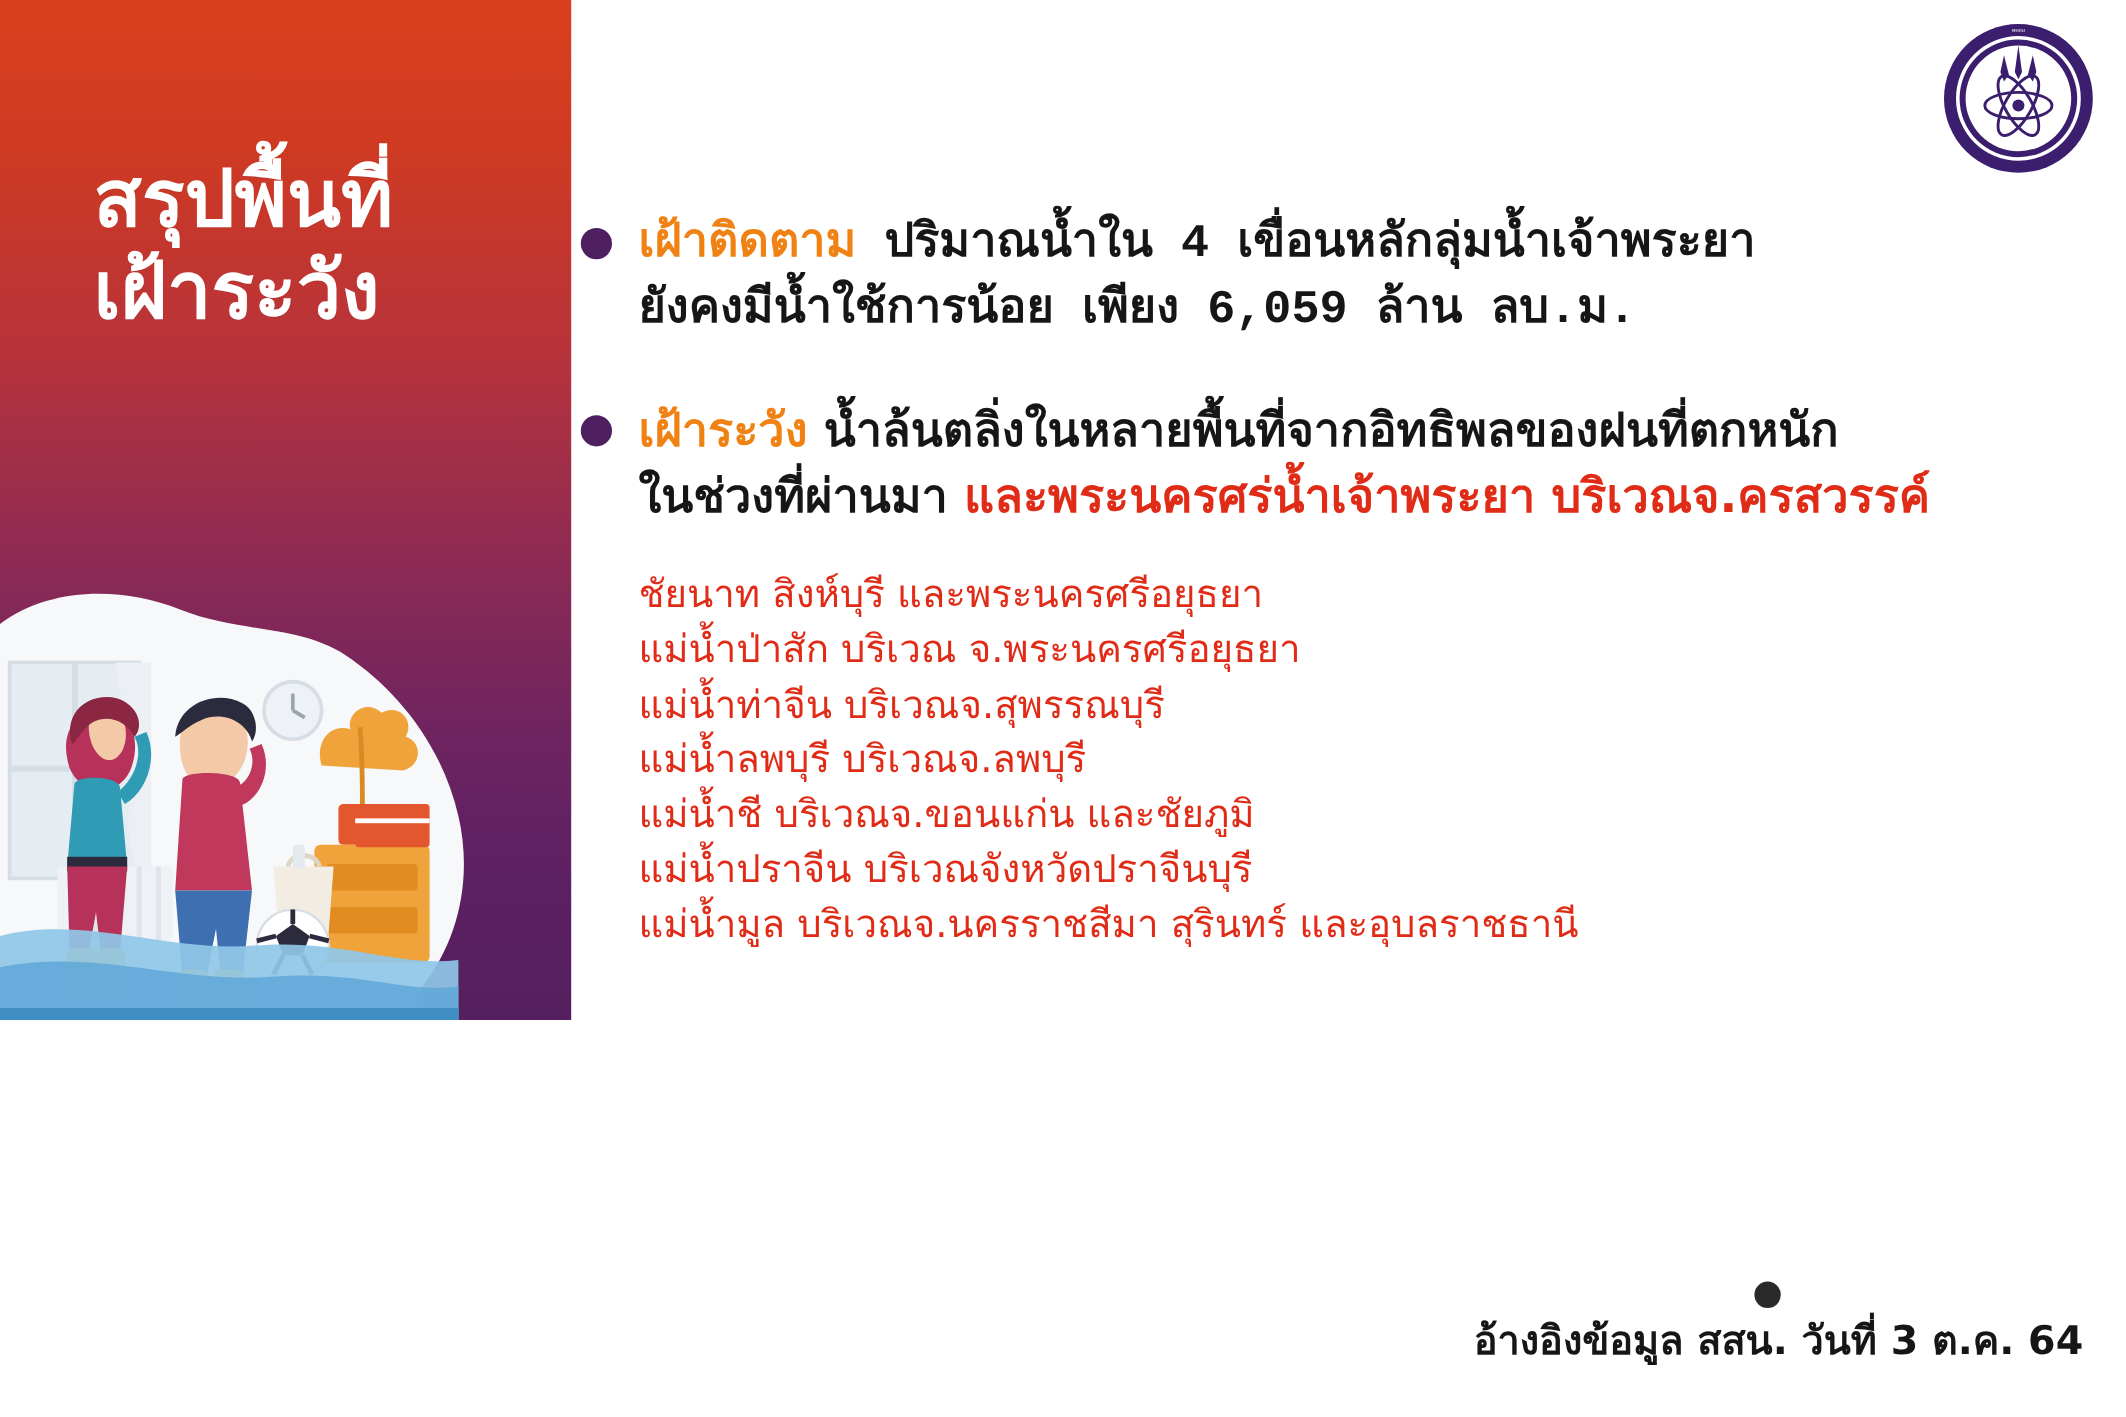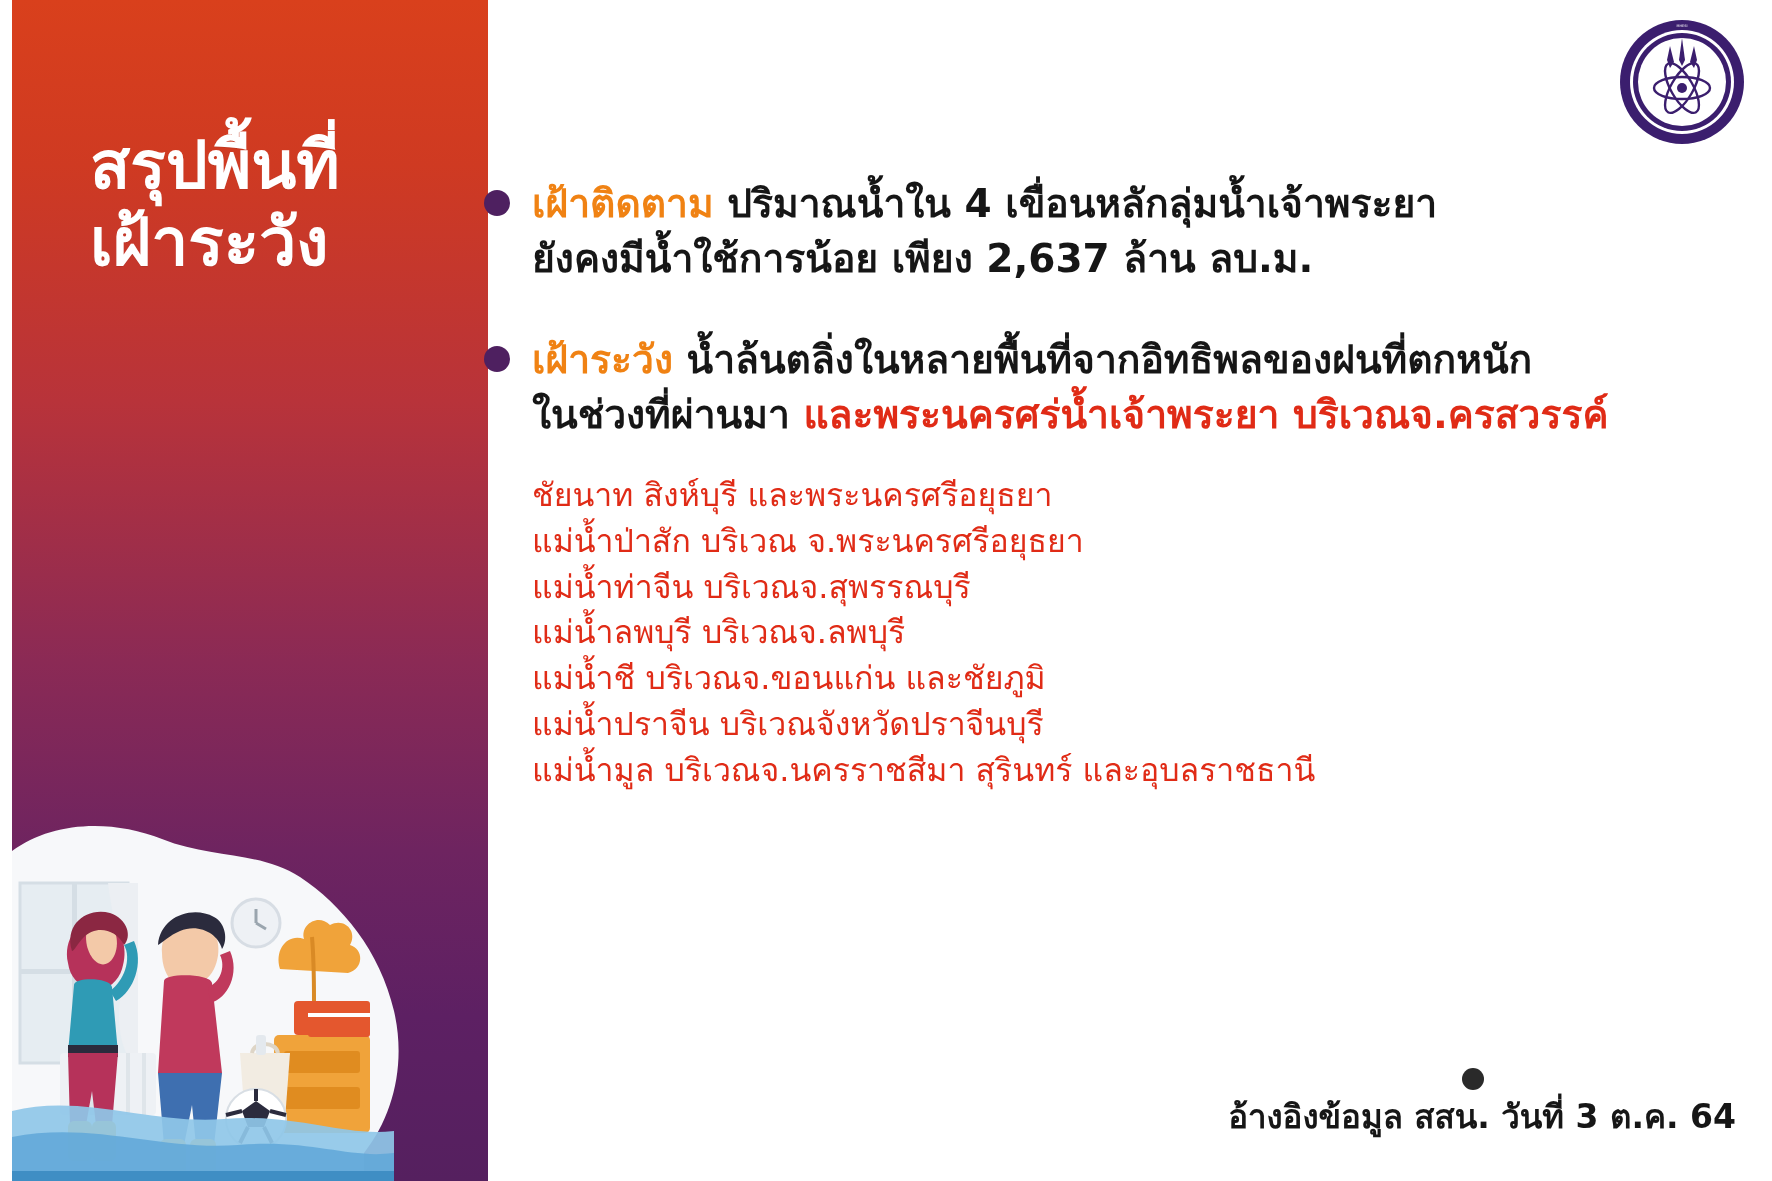--- a/index.html
+++ b/index.html
@@ -14,24 +14,24 @@
     position: relative;
     width: 1772px;
     height: 1181px;
     background: #ffffff;
     overflow: hidden;
   }
 
   
   .left-panel {
     position: absolute;
-    left: 12px;
+    left: 0;
     top: 0;
     width: 476px;
-    height: 1181px;
+    height: 850px;
     background: linear-gradient(180deg,
         #d9401c 0%,
         #cf3a22 14%,
         #b8333a 34%,
         #8b2a55 56%,
         #6e2460 72%,
         #5d2063 86%,
         #55205f 100%);
     overflow: hidden;
   }
@@ -84,21 +84,21 @@
   .bullet-body {
     font-size: 39px;
     line-height: 1.42;
     font-weight: bold;
     color: #161616;
   }
   .hl-orange { color: #f08213; }
   .hl-red { color: #e02b16; }
   .blk { color: #161616; }
 
-  #bullet1 { left: 8px;  top: 176px;  width: 1230px; }
+  #bullet1 { left: 8px;  top: 176px;  width: 1230px; font-family: Liberation Mono, monospace; }
   #bullet2 { left: 8px;  top: 332px;  width: 1250px; }
 
   .river-list {
     position: absolute;
     left: 56px;
     top: 473px;
     width: 1240px;
     font-size: 32px;
     line-height: 1.43;
     font-weight: normal;
@@ -262,21 +262,21 @@
   </svg>
 
   <div class="content">
 
     <div class="bullet-row" id="bullet1">
       <div class="bullet-dot"></div>
       <div class="bullet-body">
         <div>
           <span class="hl-orange">เฝ้าติดตาม</span><span class="blk"> ปริมาณน้ำใน 4 เขื่อนหลักลุ่มน้ำเจ้าพระยา</span>
         </div>
-        <div class="blk">ยังคงมีน้ำใช้การน้อย เพียง 2,637 ล้าน ลบ.ม.</div>
+        <div class="blk">ยังคงมีน้ำใช้การน้อย เพียง 6,059 ล้าน ลบ.ม.</div>
       </div>
     </div>
 
     <div class="bullet-row" id="bullet2">
       <div class="bullet-dot"></div>
       <div class="bullet-body">
         <div>
           <span class="hl-orange">เฝ้าระวัง</span><span class="blk"> น้ำล้นตลิ่งในหลายพื้นที่จากอิทธิพลของฝนที่ตกหนัก</span>
         </div>
         <div>

